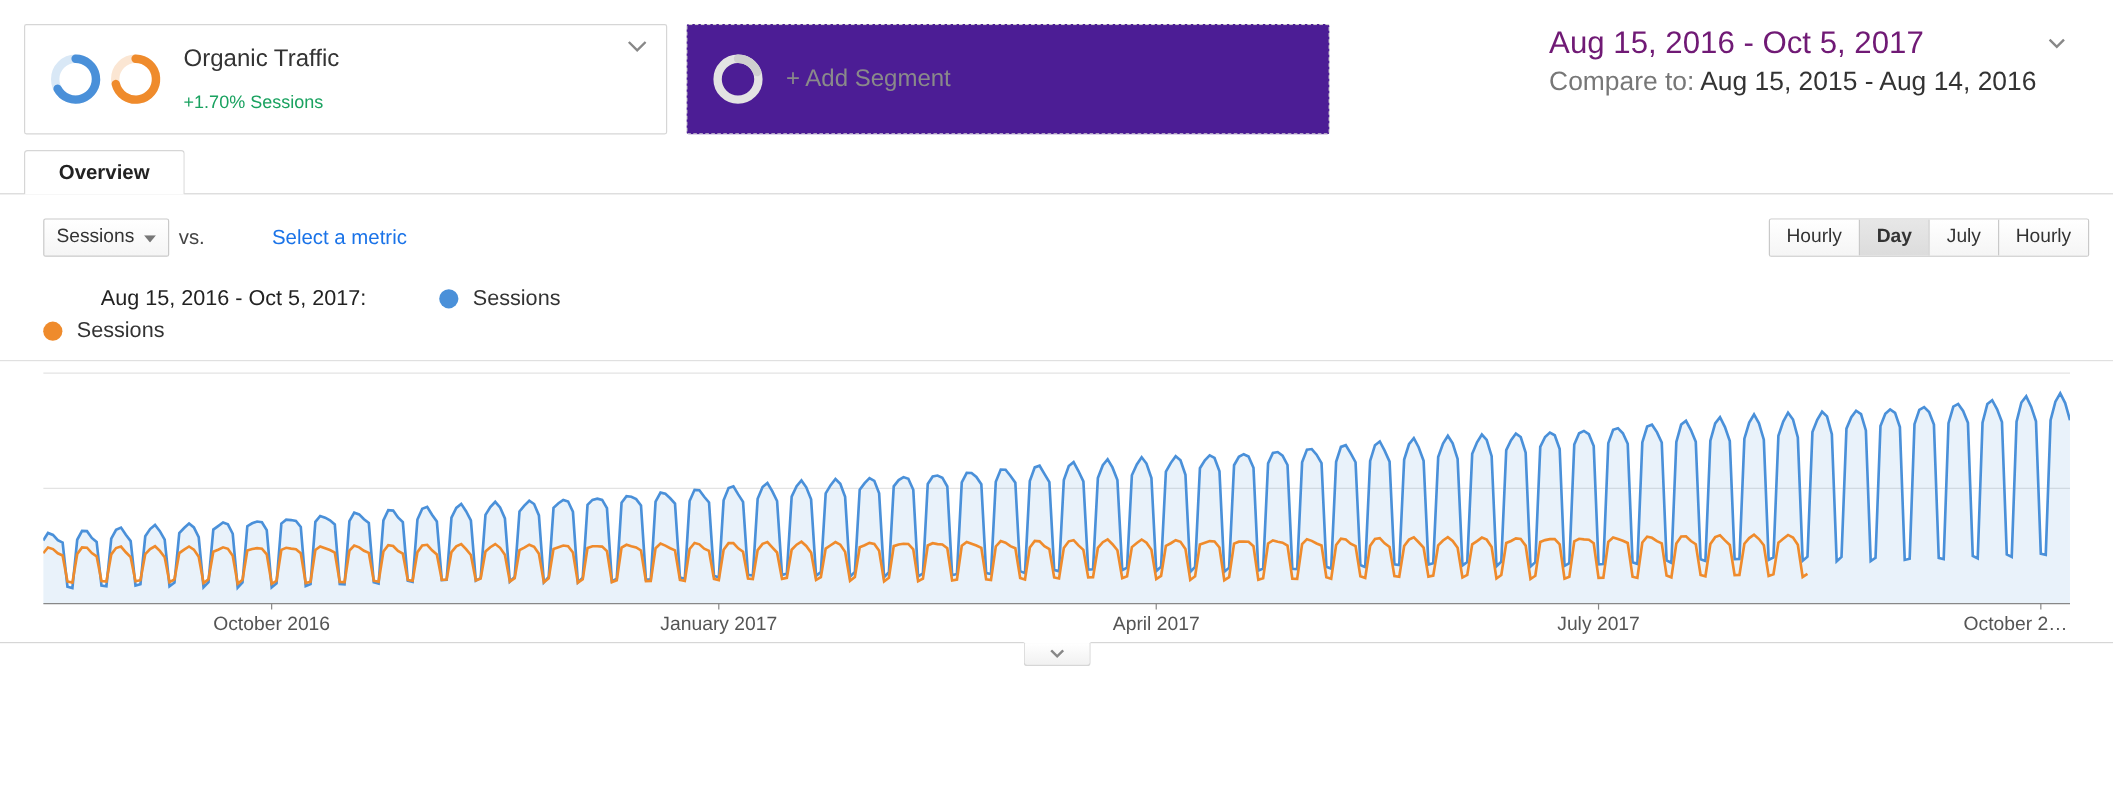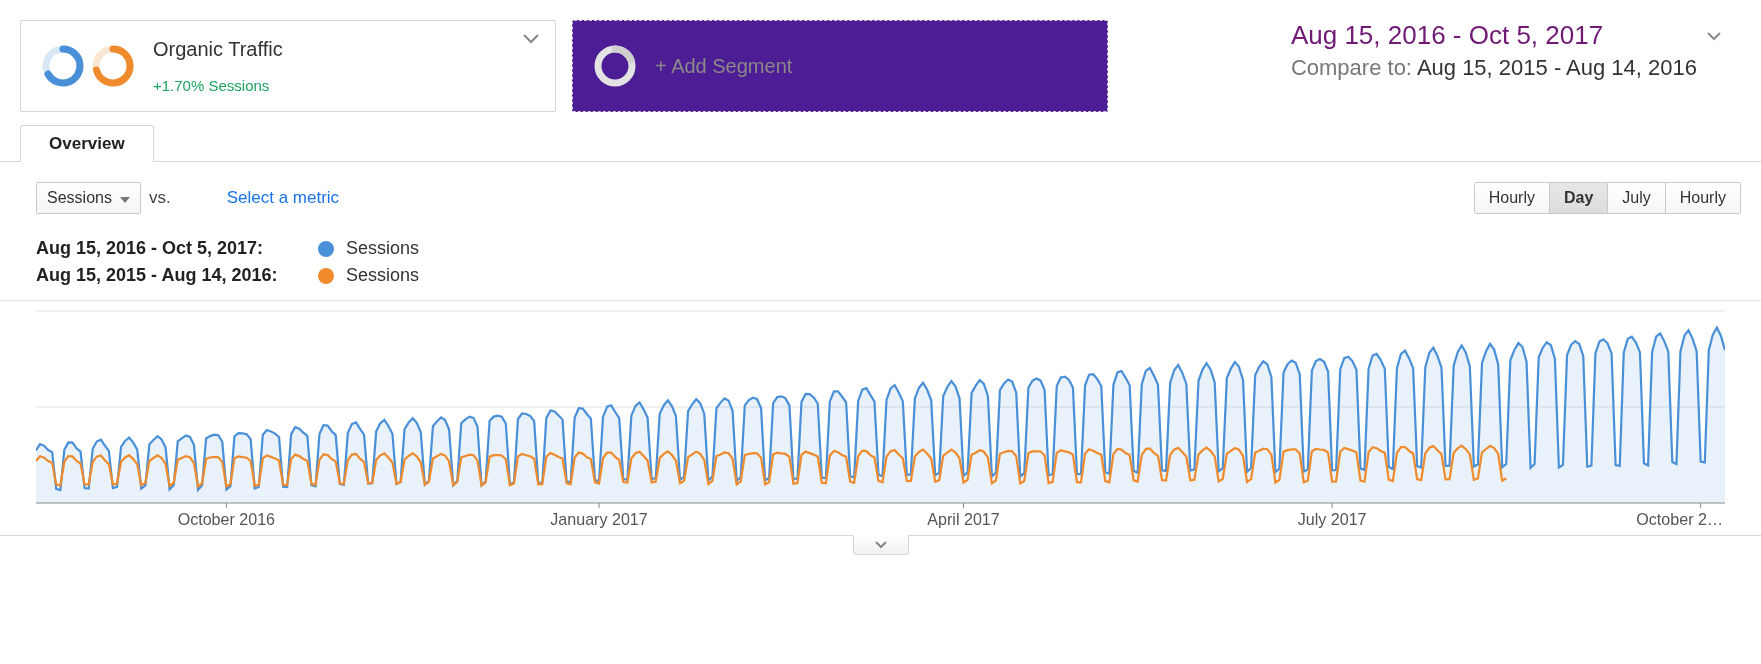--- a/index.html
+++ b/index.html
@@ -125,21 +125,21 @@
   .granularity button:first-child { border-left: none; }
   .granularity button.active { background: linear-gradient(#e7e7e7, #dcdcdc); font-weight: 700; }
 
   
   .legend {
     padding: 14px 36px 8px 36px;
     border-bottom: 1px solid #e0e0e0;
     font-size: 18px;
   }
   .legend-row { display: flex; align-items: center; gap: 12px; margin-bottom: 6px; }
-  .legend-range { font-weight: 700; min-width: 270px; color: #222; }
+  .legend-range { font-weight: 400; min-width: 270px; color: #222; margin-left: 48px; }
   .dot { width: 16px; height: 16px; border-radius: 50%; display: inline-block; }
   .dot-blue { background: #4a90d9; }
   .dot-orange { background: #ef8b2c; }
   .legend-metric { font-size: 18px; color: #333; }
 
   
   .chart-wrap { padding: 4px 36px 0 36px; }
   #chart { display: block; width: 100%; height: 230px; }
   .chart-axis-line { stroke: #888; stroke-width: 1; }
   .gridline { stroke: #e3e3e3; stroke-width: 1; }
@@ -243,21 +243,20 @@
     </div>
   </div>
 
   <div class="legend">
     <div class="legend-row">
       <span class="legend-range">Aug 15, 2016 - Oct 5, 2017:</span>
       <span class="dot dot-blue"></span>
       <span class="legend-metric">Sessions</span>
     </div>
     <div class="legend-row">
-      <span class="legend-range">Aug 15, 2015 - Aug 14, 2016:</span>
       <span class="dot dot-orange"></span>
       <span class="legend-metric">Sessions</span>
     </div>
   </div>
 
   <div class="chart-wrap">
     <svg id="chart" viewBox="0 0 1680 230" preserveAspectRatio="none">
         <line x1="0" x2="1680" y1="102" y2="102" class="gridline"></line>
         <line x1="0" x2="1680" y1="6" y2="6" class="gridline"></line>
         <g class="series-blue">

